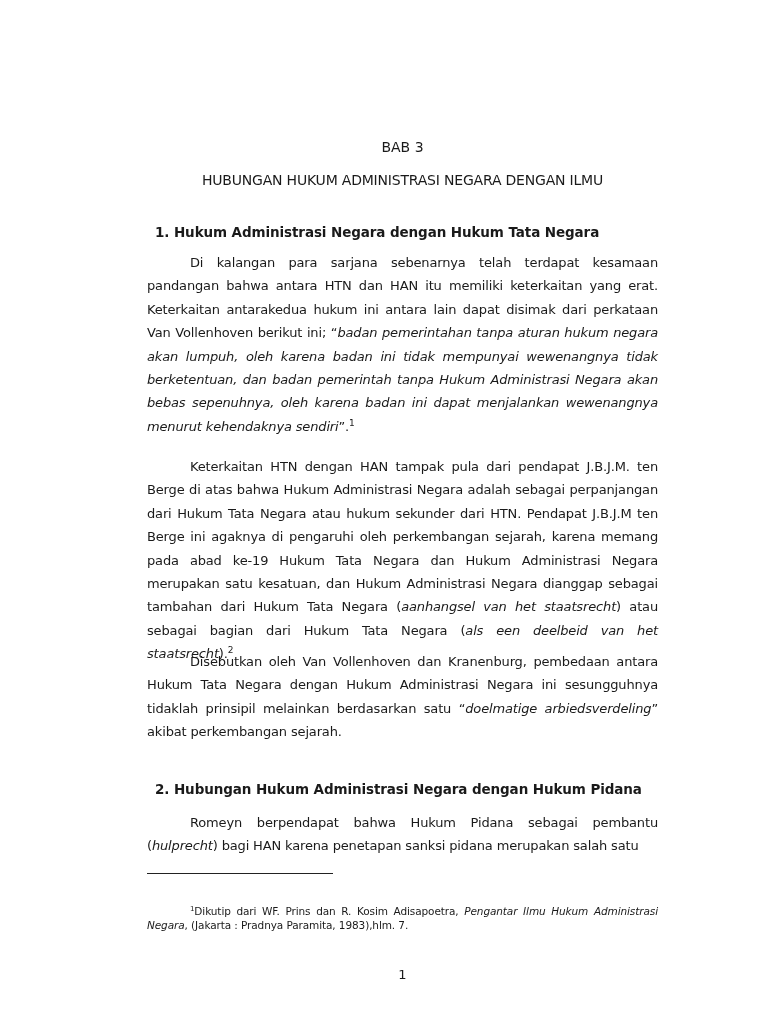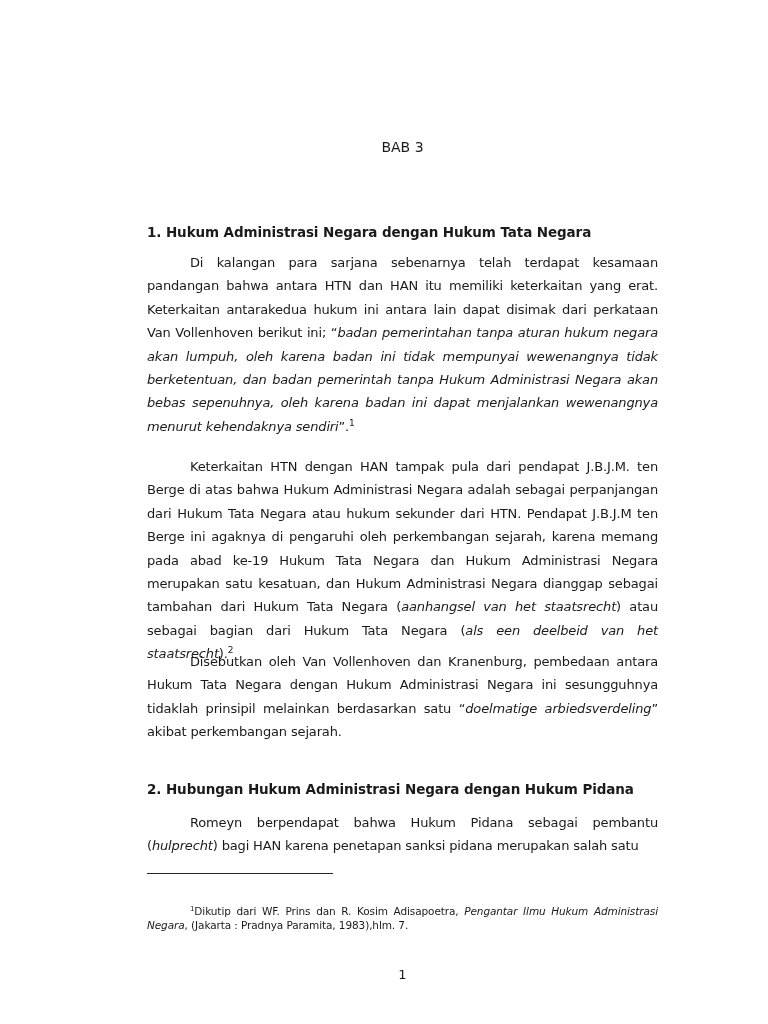--- a/index.html
+++ b/index.html
@@ -35,21 +35,21 @@
       top: 171px;
       left: 0;
       width: 511px;
       text-align: center;
       font-size: 14px;
       line-height: 19px;
       letter-spacing: -0.2px;
     }
     .section-heading {
       position: absolute;
-      left: 0;
+      left: 8px;
       width: 511px;
       font-size: 13.5px;
       font-weight: bold;
       line-height: 18px;
       letter-spacing: -0.1px;
     }
     .para {
       position: absolute;
       left: 0;
       width: 511px;
@@ -100,20 +100,21 @@
     }
   </style>
 </head>
 <body>
 
 <div class="page">
 
   <div class="chapter-label">BAB 3</div>
 
   <div class="chapter-title">
+    <div>HUBUNGAN HUKUM ADMINISTRASI NEGARA DENGAN ILMU</div>
   </div>
 
   <div class="section-heading" style="top:223px;">1. Hukum Administrasi Negara dengan Hukum Tata Negara</div>
 
   <p class="para" style="top:251px;margin:0;"><span>Di kalangan para sarjana sebenarnya telah terdapat kesamaan pandangan bahwa antara HTN dan HAN itu memiliki keterkaitan yang erat. Keterkaitan antarakedua hukum ini antara lain dapat disimak dari perkataan Van Vollenhoven berikut ini; “</span><i>badan pemerintahan tanpa aturan hukum negara akan lumpuh, oleh karena badan ini tidak mempunyai wewenangnya tidak berketentuan, dan badan pemerintah tanpa Hukum Administrasi Negara akan bebas sepenuhnya, oleh karena badan ini dapat menjalankan wewenangnya menurut kehendaknya sendiri</i><span>”.</span><sup>1</sup></p>
 
   <p class="para" style="top:455px;margin:0;"><span>Keterkaitan HTN dengan HAN tampak pula dari pendapat J.B.J.M. ten Berge di atas bahwa Hukum Administrasi Negara adalah sebagai perpanjangan dari Hukum Tata Negara atau hukum sekunder dari HTN. Pendapat J.B.J.M ten Berge ini agaknya di pengaruhi oleh perkembangan sejarah, karena memang pada abad ke-19 Hukum Tata Negara dan Hukum Administrasi Negara merupakan satu kesatuan, dan Hukum Administrasi Negara dianggap sebagai tambahan dari Hukum Tata Negara (</span><i>aanhangsel van het staatsrecht</i><span>) atau sebagai bagian dari Hukum Tata Negara (</span><i>als een deelbeid van het staatsrecht</i><span>).</span><sup>2</sup></p>
 
   <p class="para" style="top:650px;margin:0;"><span>Disebutkan oleh Van Vollenhoven dan Kranenburg, pembedaan antara Hukum Tata Negara dengan Hukum Administrasi Negara ini sesungguhnya tidaklah prinsipil  melainkan berdasarkan satu “</span><i>doelmatige arbiedsverdeling</i><span>” akibat perkembangan sejarah.</span></p>
 

